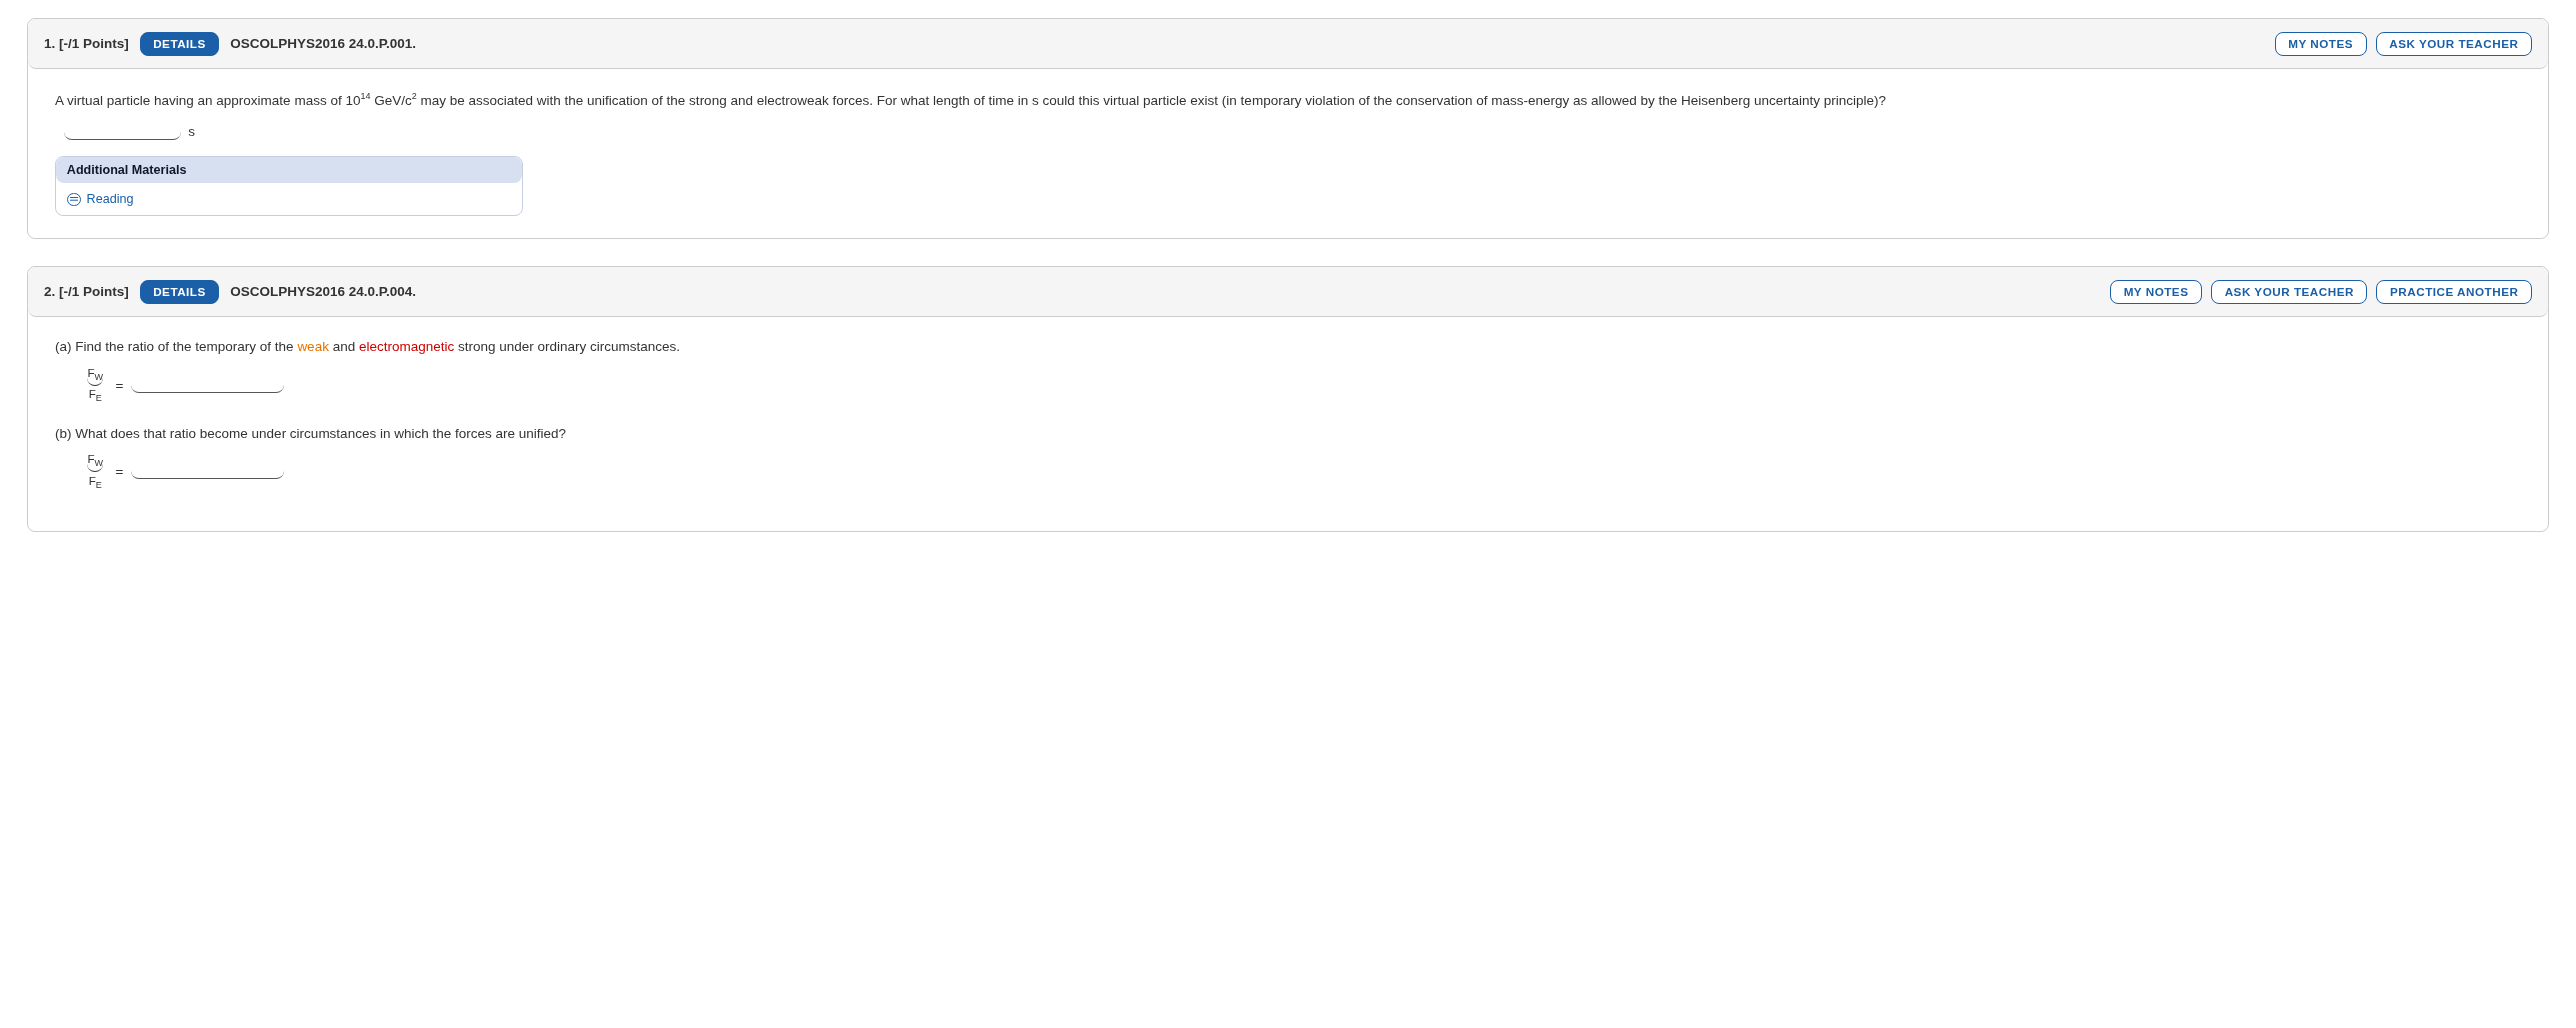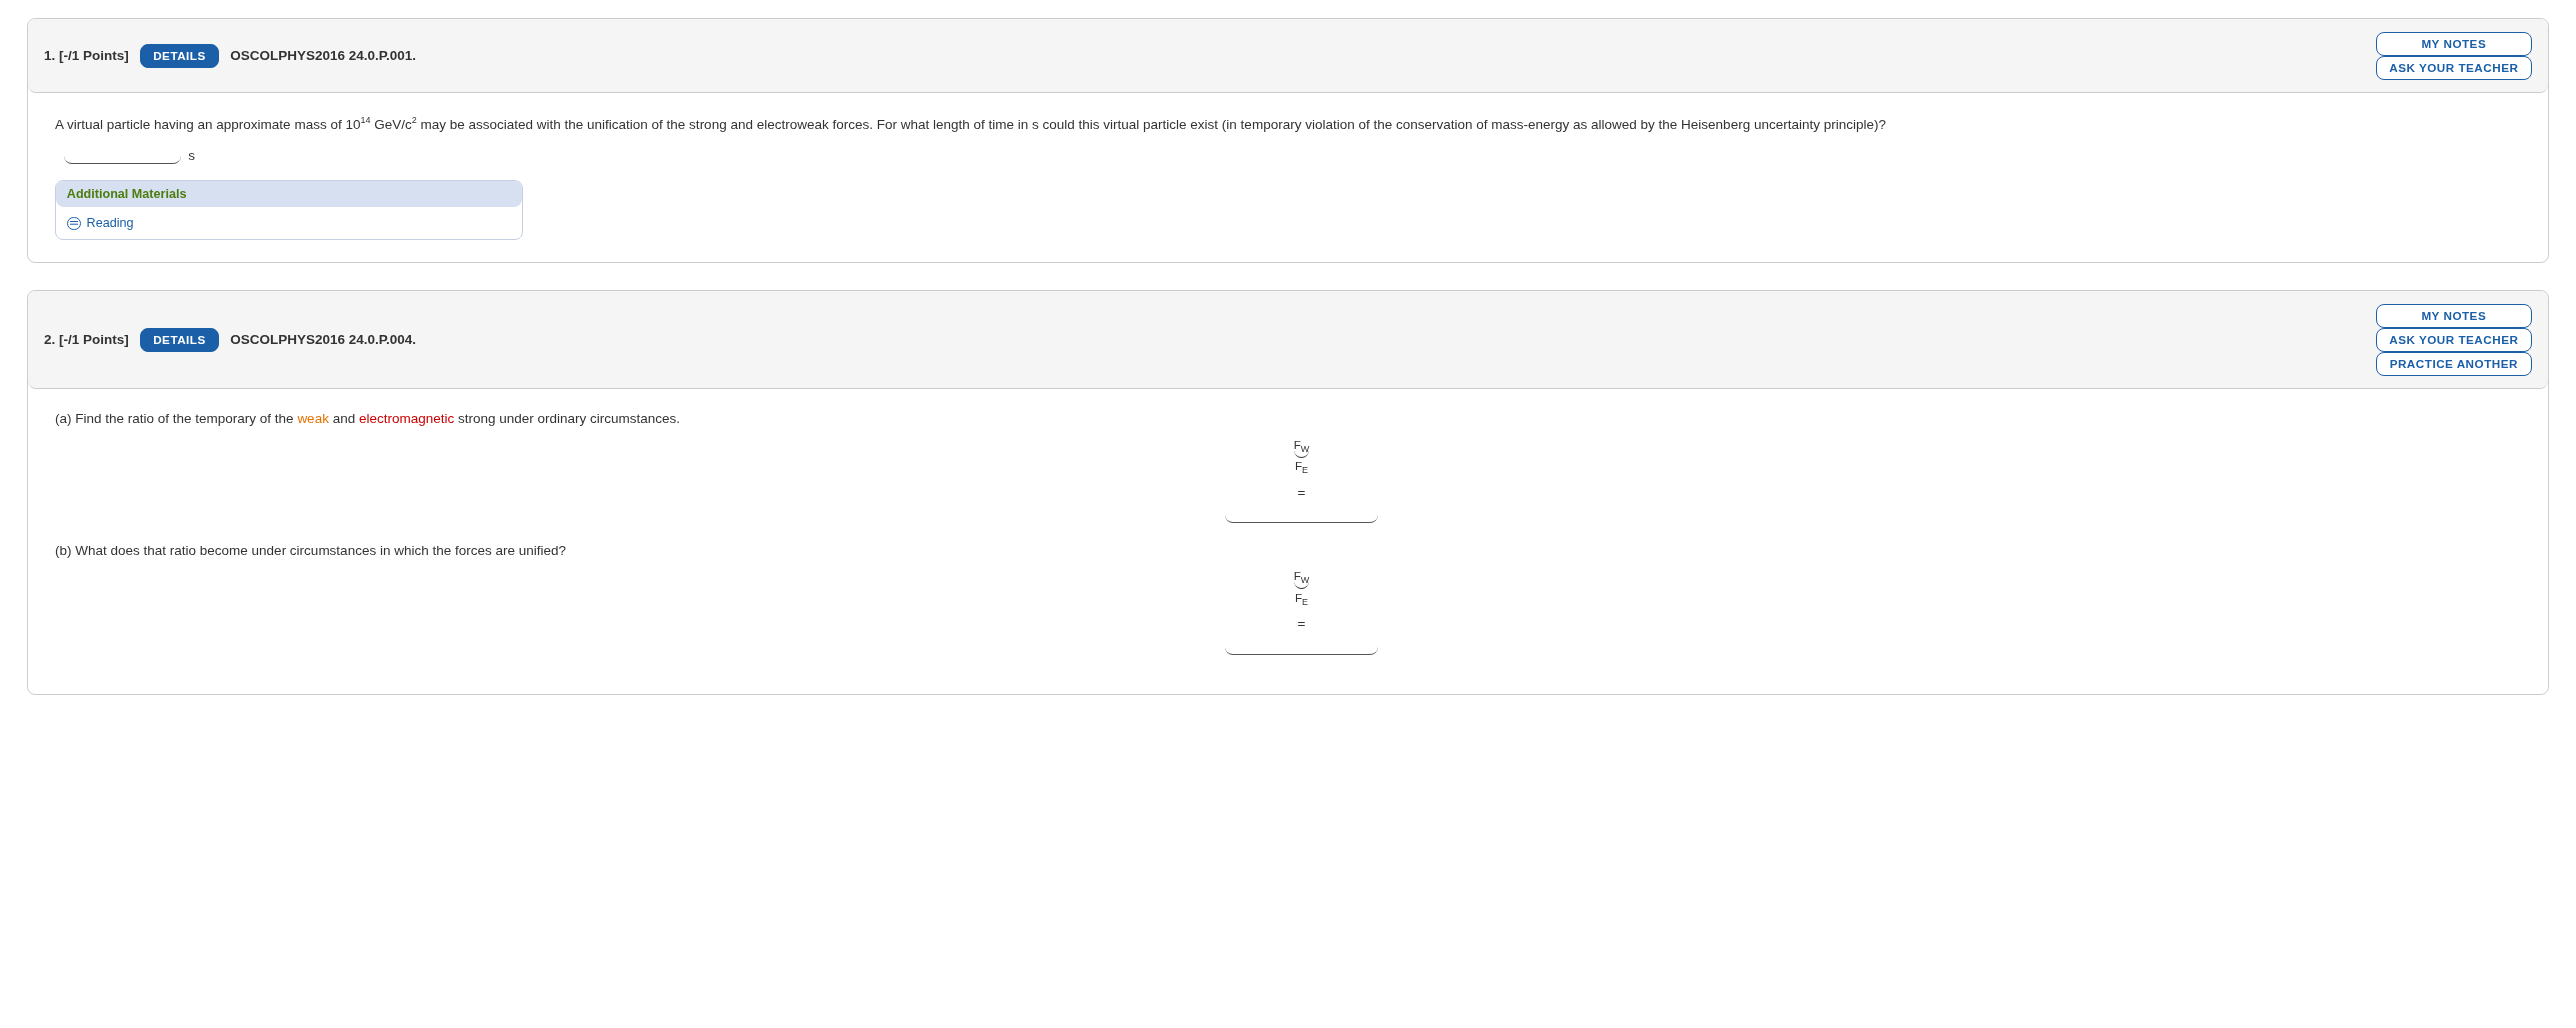--- a/index.html
+++ b/index.html
@@ -38,23 +38,22 @@
       cursor: pointer;
       letter-spacing: 0.5px;
     }
     .question-code {
       font-weight: bold;
       font-size: 13.5px;
       flex: 1;
     }
     .header-buttons {
       display: flex;
-      gap: 0;
+      gap: 9px;
       margin-left: auto;
-      flex-direction: column;
     }
     .outline-btn {
       border: 1.8px solid #1a5fa8;
       background: #fff;
       color: #1a5fa8;
       font-weight: bold;
       font-size: 11.7px;
       padding: 4.5px 12.6px;
       cursor: pointer;
       letter-spacing: 0.5px;
@@ -92,21 +91,21 @@
     .additional-materials {
       border: 0.9px solid #c5cfe0;
       max-width: 468px;
       margin-top: 9px;
     }
     .additional-materials-header {
       background: #d6e0f0;
       padding: 6.3px 10.8px;
       font-weight: bold;
       font-size: 12.6px;
-      color: #4d7c0f;
+      color: #0f172a;
     }
     .additional-materials-body {
       padding: 9px 10.8px;
     }
     .reading-link {
       color: #1a5fa8;
       text-decoration: none;
       font-size: 12.6px;
       display: flex;
       align-items: center;
@@ -151,21 +150,20 @@
       text-align: center;
       line-height: 1.3;
     }
     .fraction-row {
       display: flex;
       align-items: center;
       margin-left: 27px;
       margin-top: 5.4px;
       margin-bottom: 18px;
       gap: 7.2px;
-      flex-direction: column;
     }
     .equals-sign {
       font-size: 13.5px;
     }
     sub {
       font-size: 9px;
     }
     .weak-text { color: #e67300; }
     .em-text { color: #cc0000; }
     .part-block {

